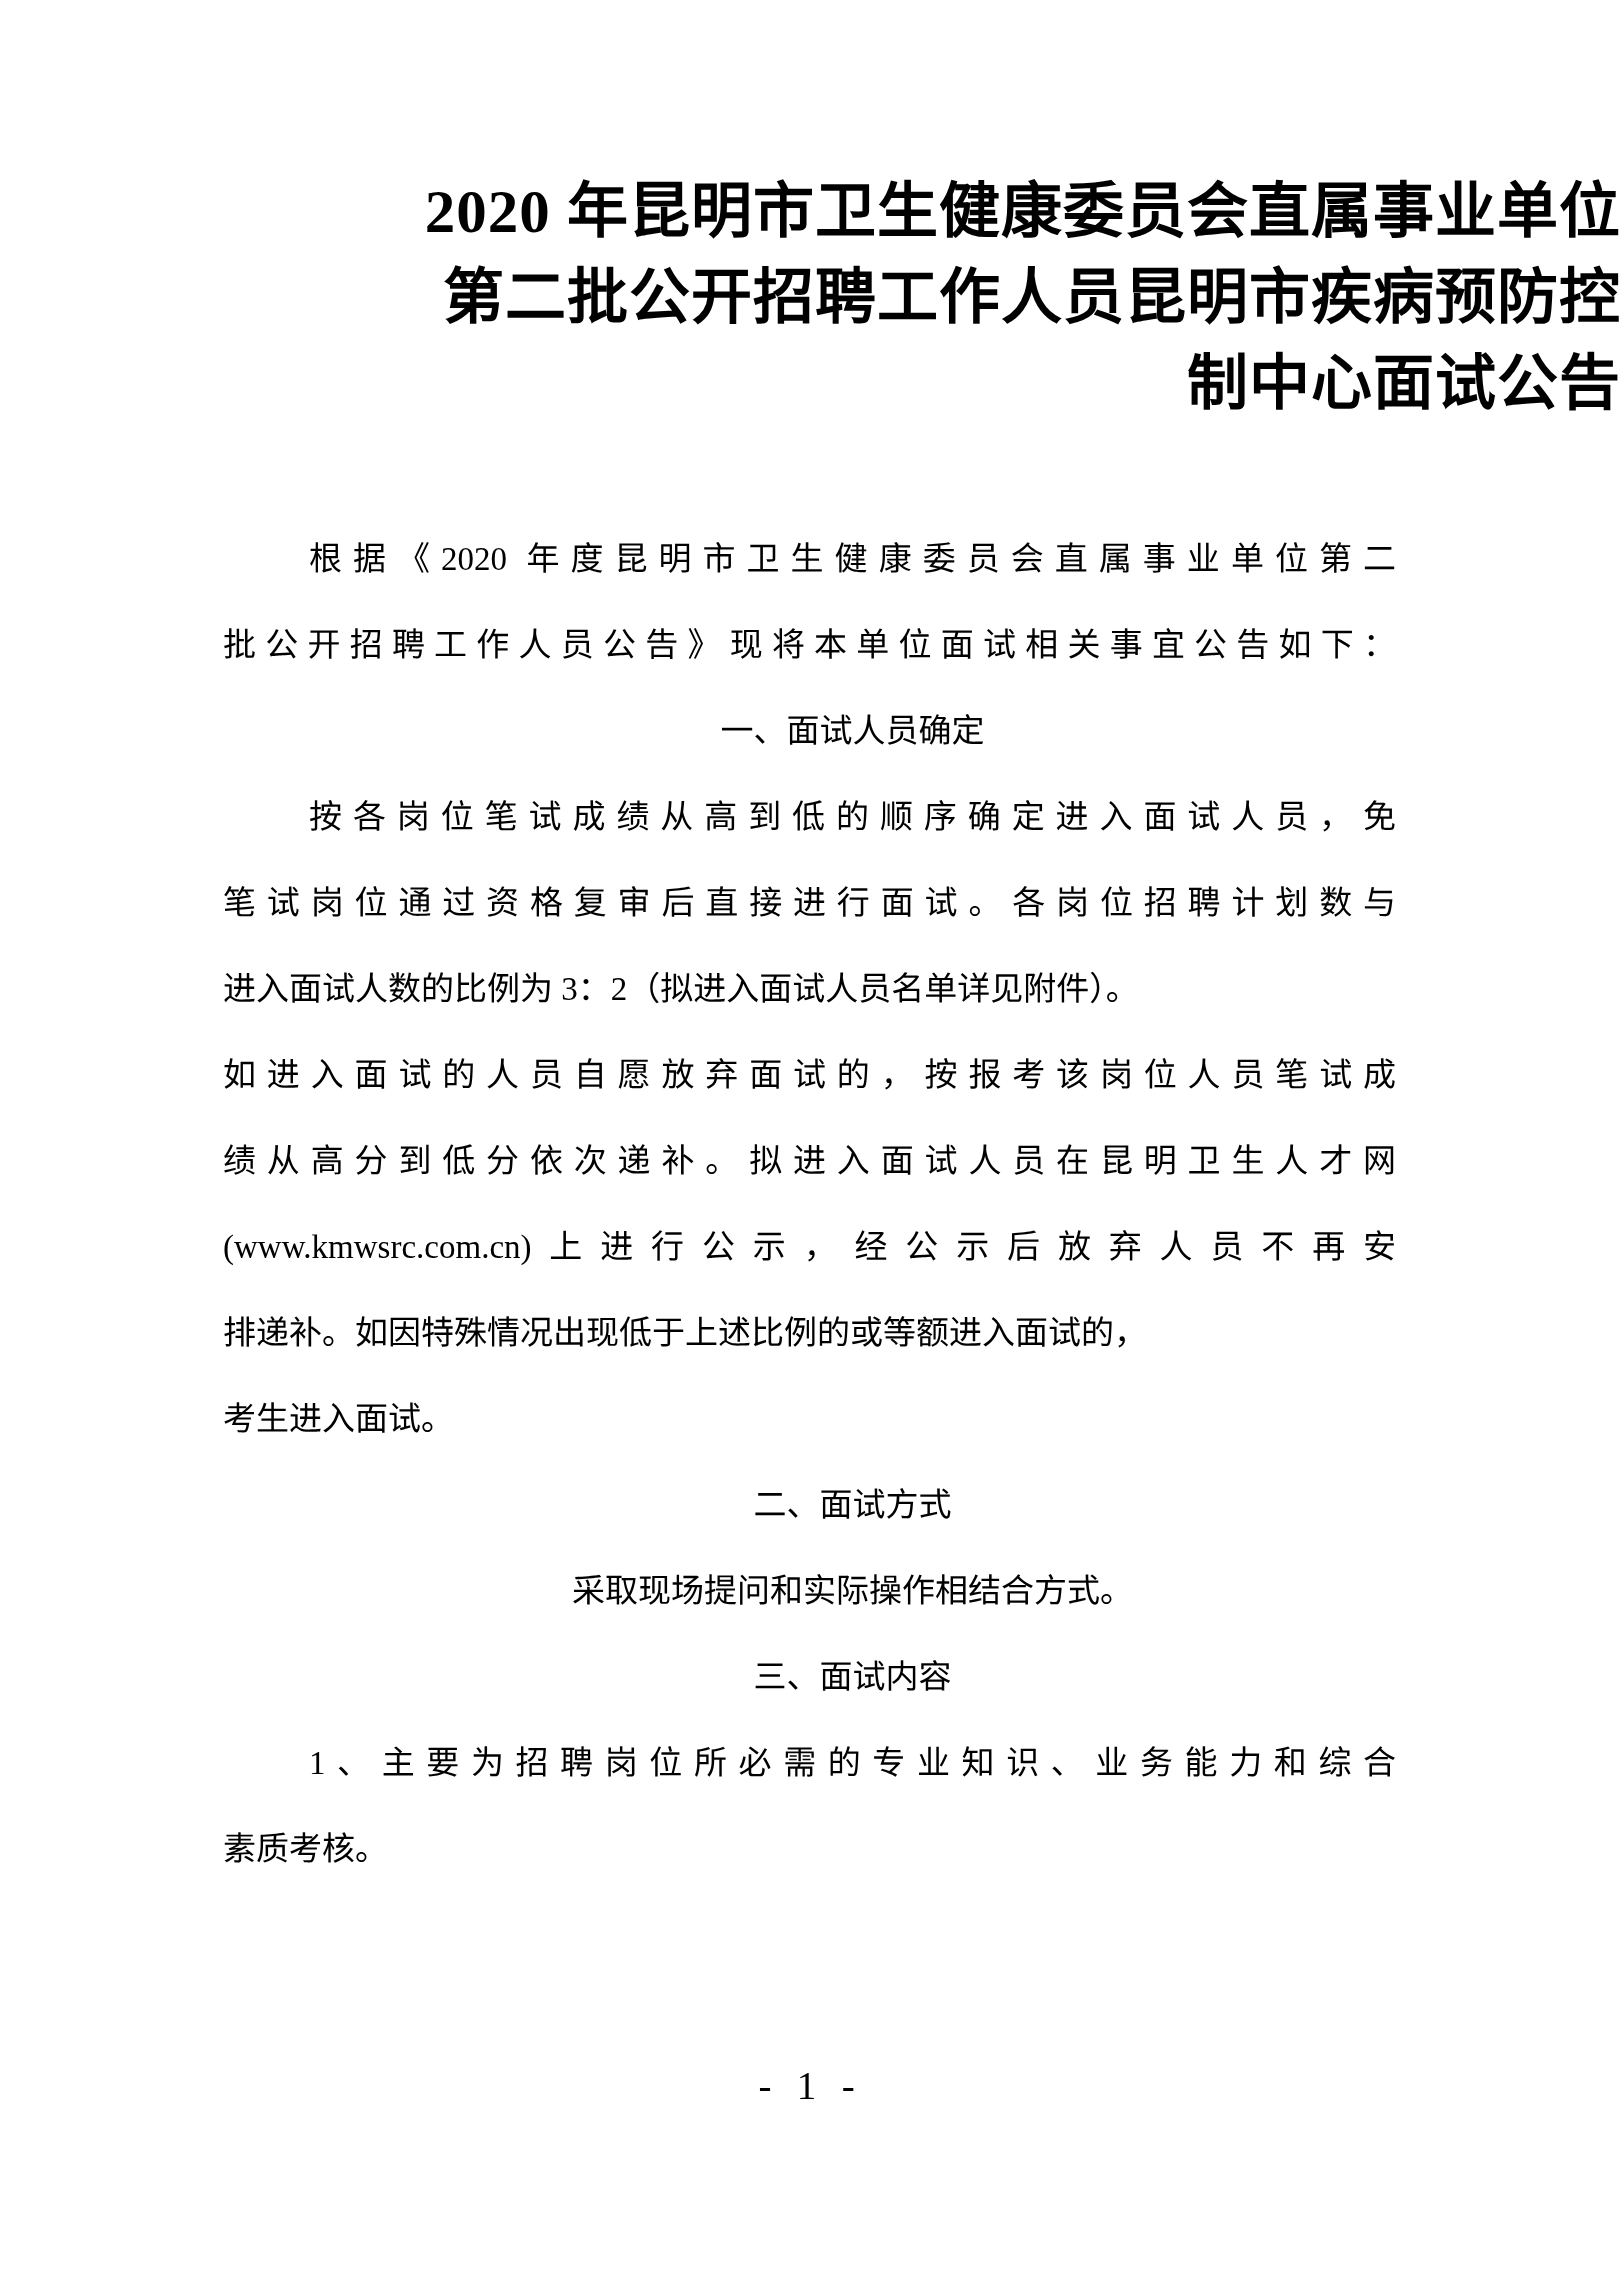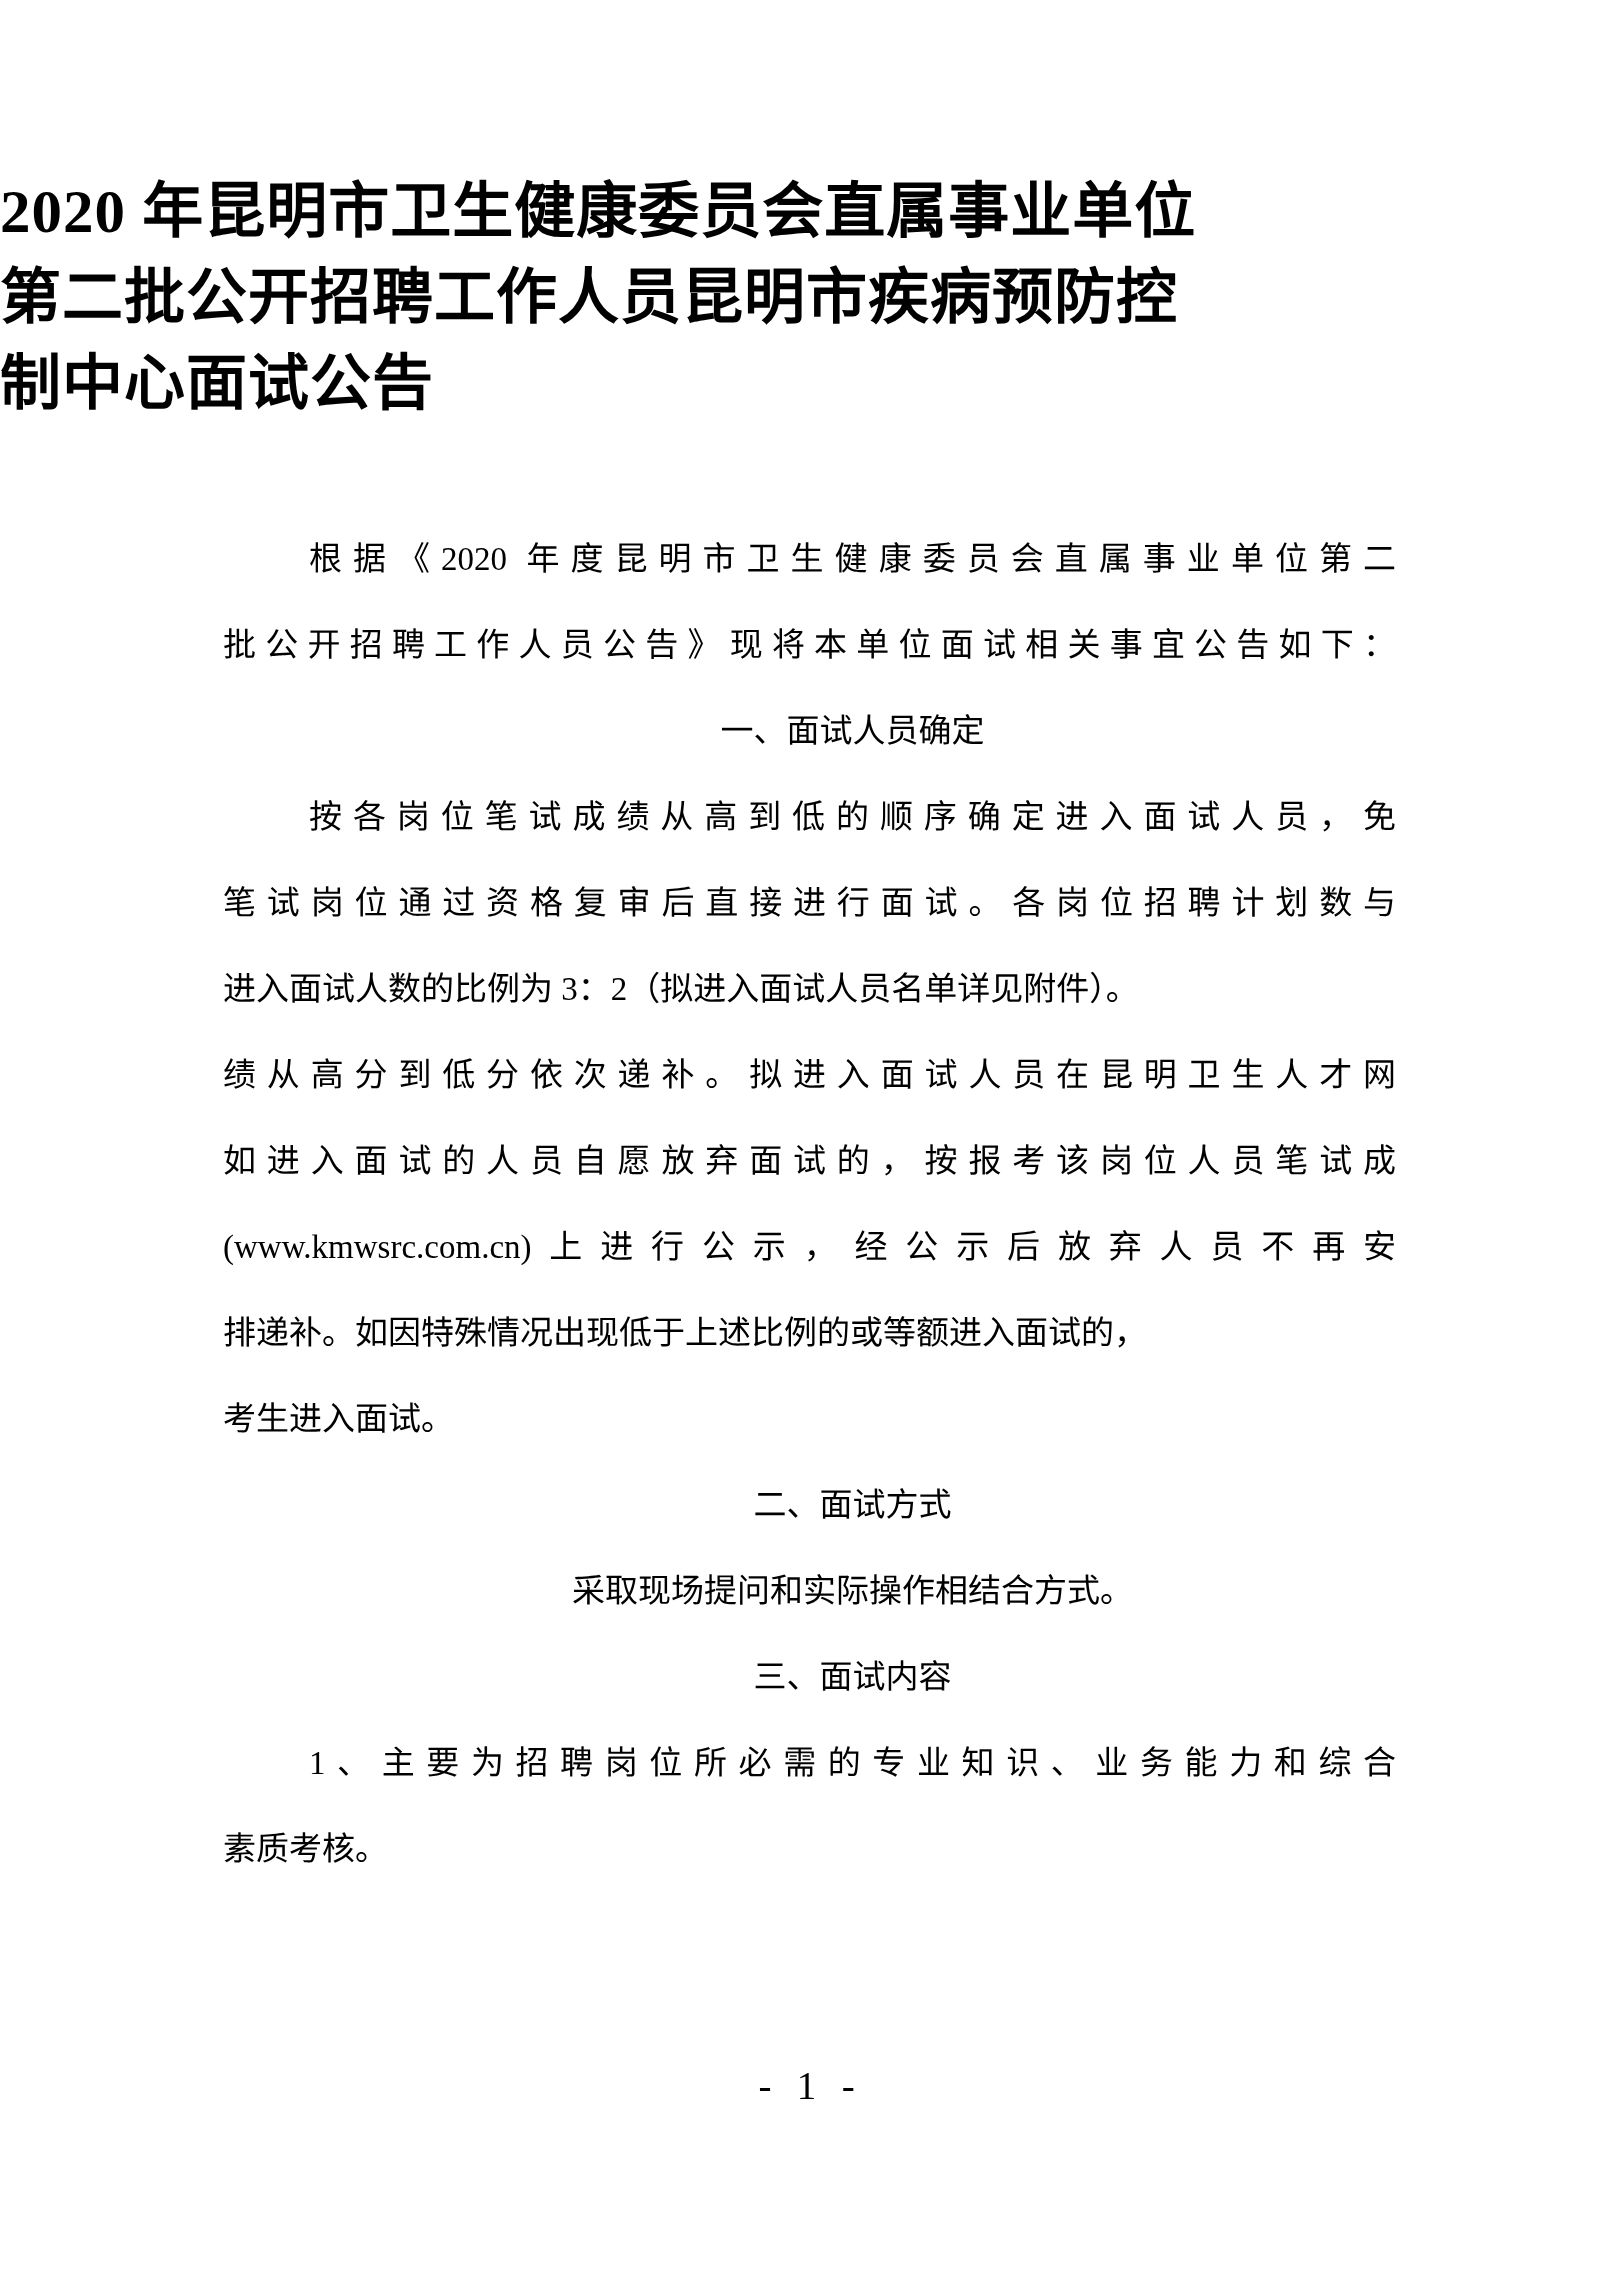--- a/index.html
+++ b/index.html
@@ -11,21 +11,21 @@
     position: relative;
     width: 1621px;
     height: 2293px;
     background: #ffffff;
     color: #000000;
     font-family: "Liberation Serif", "DejaVu Serif", serif;
     overflow: hidden;
   }
   .doc-title {
     margin: 170px 0 0 0;
-    text-align: left;
+    text-align: right;
     font-size: 61px;
     line-height: 84px;
     font-weight: 700;
     letter-spacing: 1px;
     white-space: nowrap;
   }
   .doc-body {
     margin: 88px 0 0 223px;
     width: 1173px;
     font-size: 33px;
@@ -68,22 +68,22 @@
       <div class="line">制中心面试公告</div>
     </header>
 
   <main class="doc-body">
       <div class="line indent fill">根据《2020 年度昆明市卫生健康委员会直属事业单位第二</div>
       <div class="line fill">批公开招聘工作人员公告》现将本单位面试相关事宜公告如下：</div>
       <div class="line indent">一、面试人员确定</div>
       <div class="line indent fill">按各岗位笔试成绩从高到低的顺序确定进入面试人员，免</div>
       <div class="line fill">笔试岗位通过资格复审后直接进行面试。各岗位招聘计划数与</div>
       <div class="line">进入面试人数的比例为 3：2（拟进入面试人员名单详见附件）。</div>
+      <div class="line fill">如进入面试的人员自愿放弃面试的，按报考该岗位人员笔试成</div>
       <div class="line fill">绩从高分到低分依次递补。拟进入面试人员在昆明卫生人才网</div>
-      <div class="line fill">如进入面试的人员自愿放弃面试的，按报考该岗位人员笔试成</div>
       <div class="line fill">(www.kmwsrc.com.cn)上进行公示，经公示后放弃人员不再安</div>
       <div class="line">排递补。如因特殊情况出现低于上述比例的或等额进入面试的，</div>
       <div class="line">考生进入面试。</div>
       <div class="line indent">二、面试方式</div>
       <div class="line indent">采取现场提问和实际操作相结合方式。</div>
       <div class="line indent">三、面试内容</div>
       <div class="line indent fill">1、主要为招聘岗位所必需的专业知识、业务能力和综合</div>
       <div class="line">素质考核。</div>
     </main>
 

